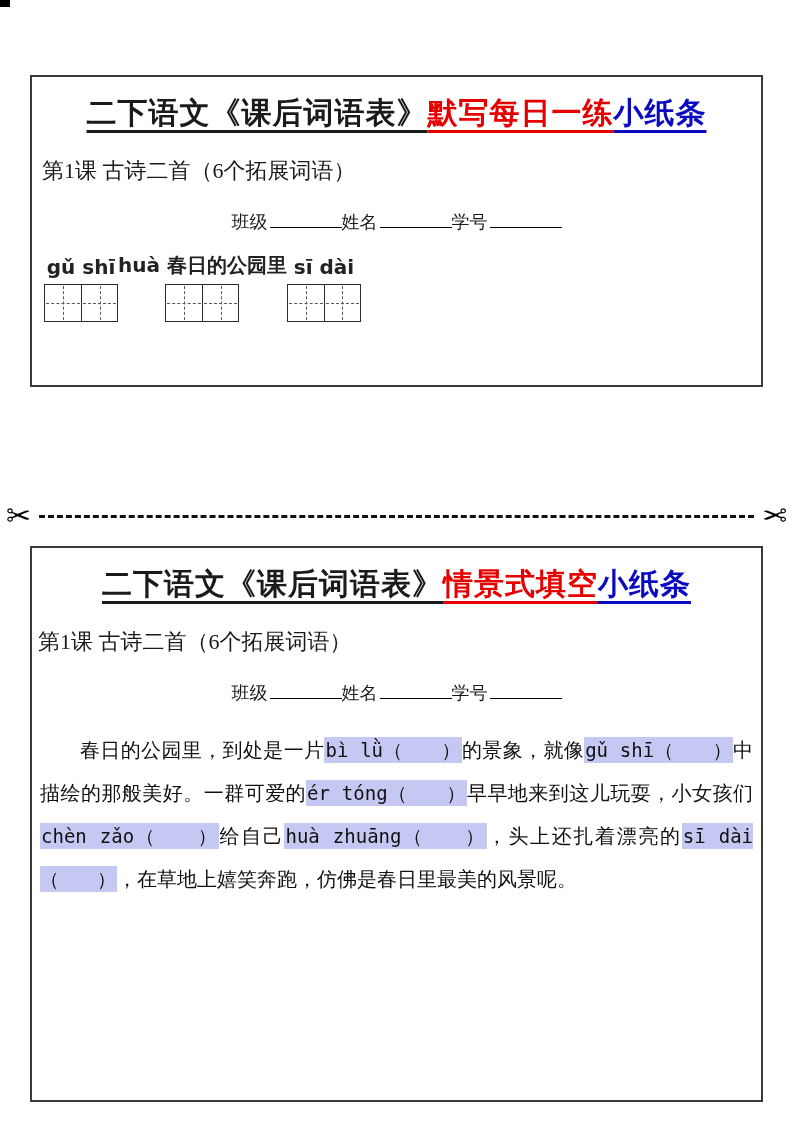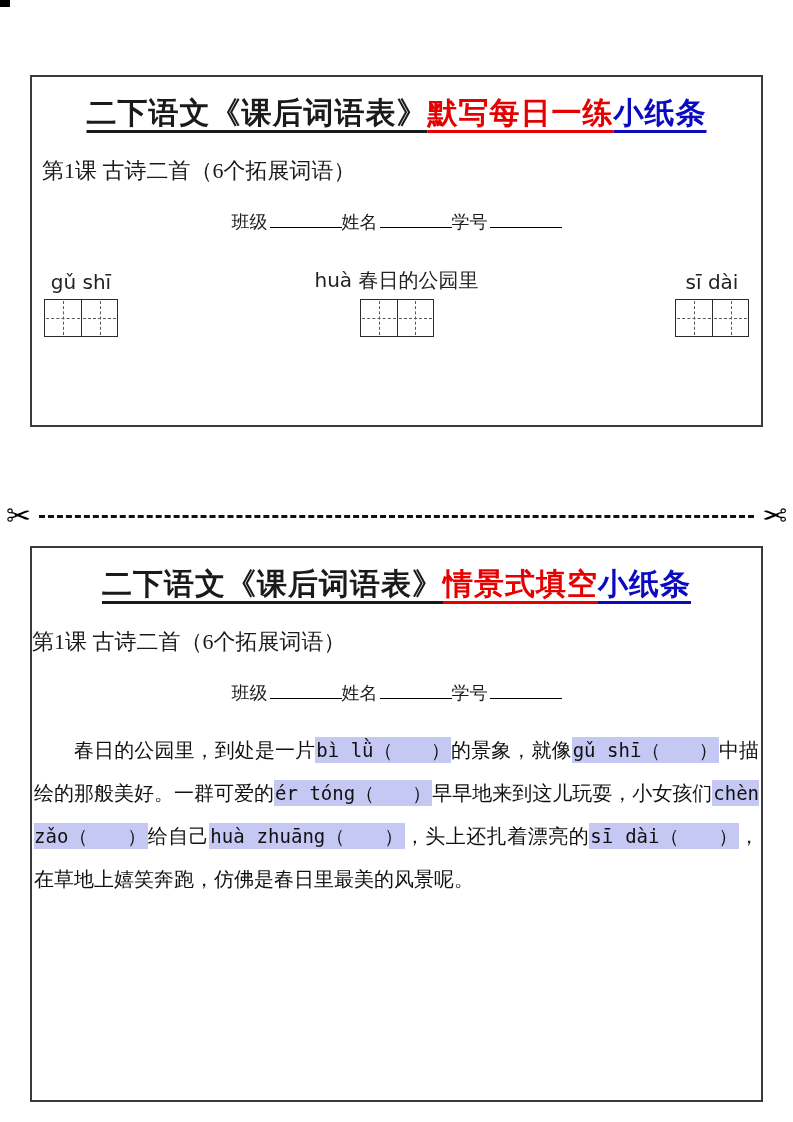--- a/index.html
+++ b/index.html
@@ -21,22 +21,22 @@
   .page{position:absolute;inset:0;background:#fff;}
   .corner-mark{position:absolute;left:0;top:0;width:10px;height:7px;background:#000;}
 
   .card{
     position:absolute;
     left:30px;width:733px;
     border:2px solid #3a3a3a;
     background:#fff;
     padding:10px 10px;
   }
-  #sec1{top:75px;height:352px;}
-  #sec2{top:546px;height:556px;padding:10px 0;}
+  #sec1{top:75px;height:312px;}
+  #sec2{top:546px;height:556px;padding:10px 6px;}
 
   .title{
     text-align:center;
     font-size:30px;
     font-weight:bold;
     margin:6px 0 0 0;
     letter-spacing:1px;
     white-space:nowrap;
   }
   .title span{
@@ -67,24 +67,25 @@
     display:inline-block;
     width:72px;
     height:1em;
     border-bottom:1.6px solid #000;
     margin-left:2px;
     vertical-align:baseline;
   }
 
   .words-row{
     display:flex;
-    justify-content:space-between;
+    justify-content:flex-start;
     align-items:flex-end;
-    margin-top:33px;
+    margin-top:18px;
     padding:0 2px;
+    font-weight:bold;
   }
   .word-col{
     display:flex;
     flex-direction:column;
     align-items:center;
     gap:5px;
   }
   .pinyin{
     font-family:"DejaVu Sans", sans-serif;
     font-size:20px;

